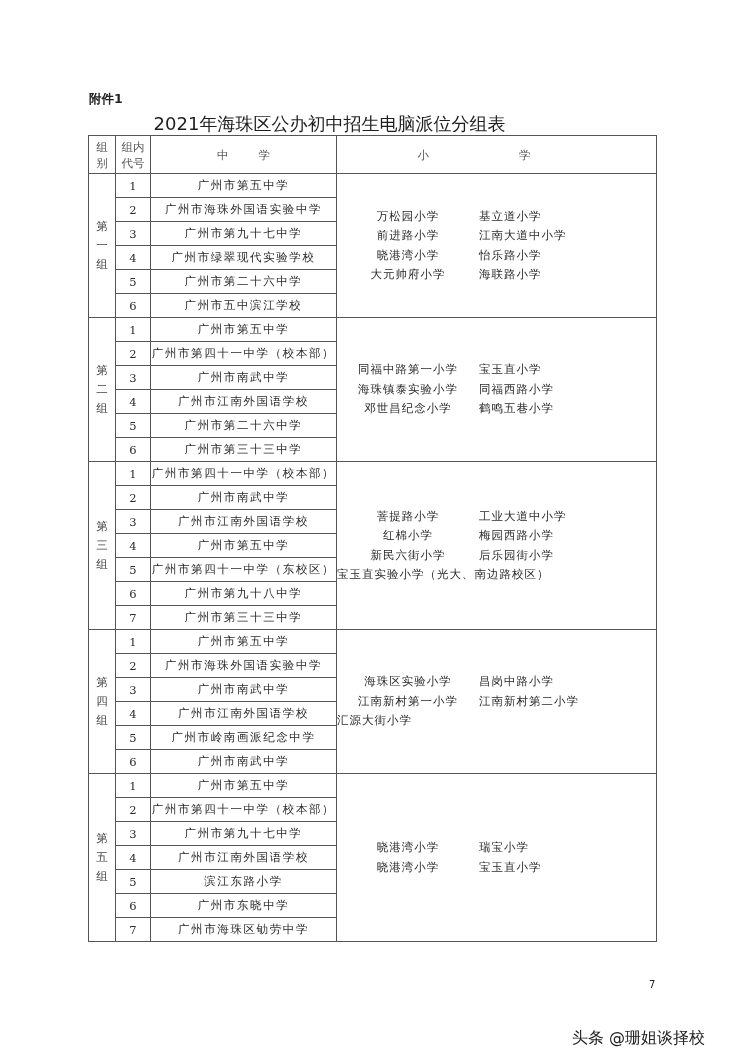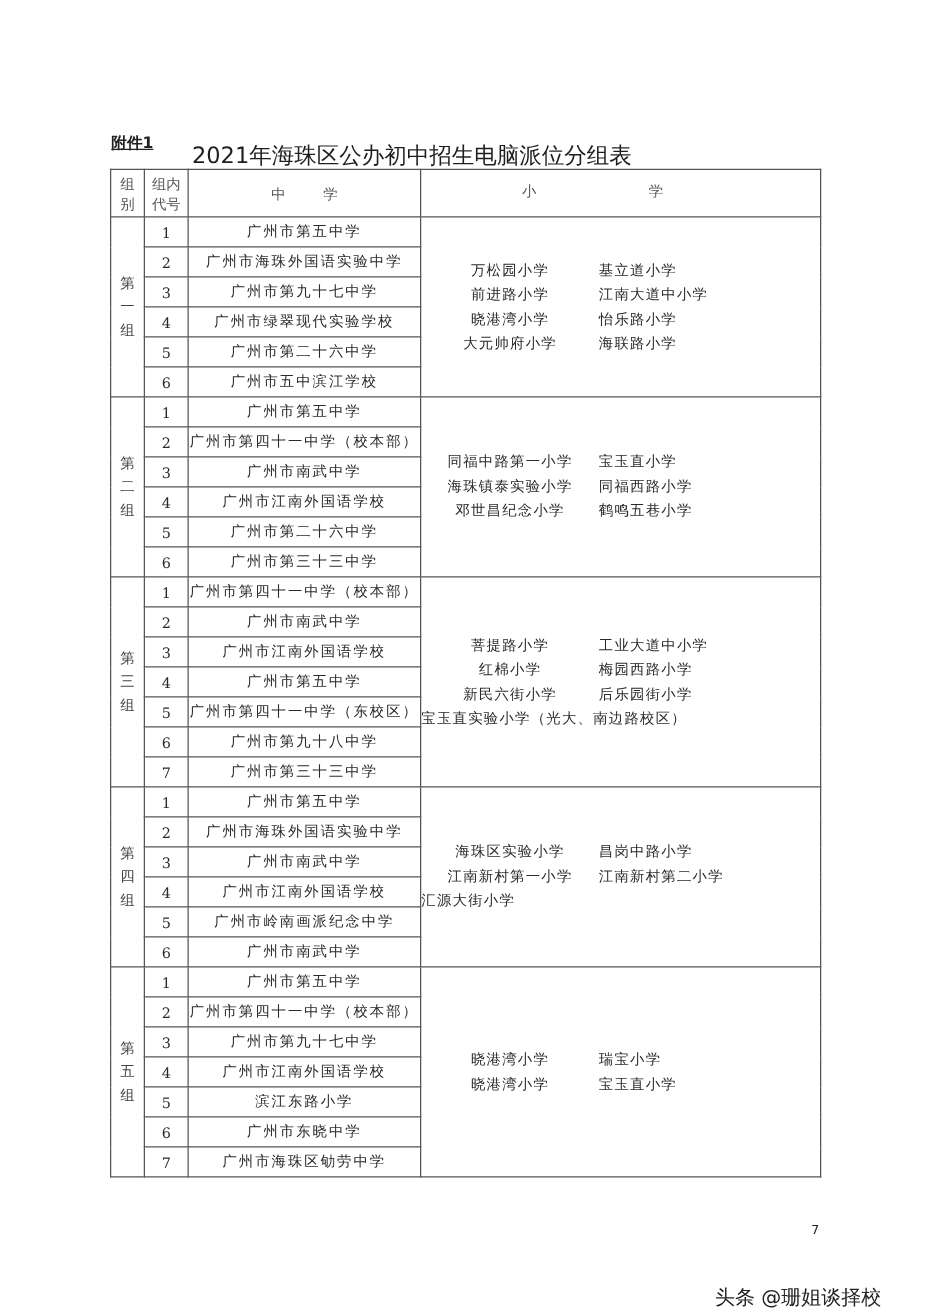--- a/index.html
+++ b/index.html
@@ -1,28 +1,28 @@
 <!DOCTYPE html>
 <html><head>
 <meta charset="utf-8">
 <style>
   html, body { margin: 0; padding: 0; background: #ffffff; }
   body { width: 744px; height: 1052px; position: relative; overflow: hidden;
          font-family: "DejaVu Serif", "Liberation Serif", serif; color: #2a2a2a; }
-  .attach { position: absolute; left: 89px; top: 106px; font-family: "DejaVu Sans", "Liberation Sans", sans-serif;
-            font-size: 12.5px; font-weight: bold; color: #222; text-decoration: underline; }
+  .attach { position: absolute; left: 89px; top: 91px; font-family: "DejaVu Sans", "Liberation Sans", sans-serif;
+            font-size: 12.5px; font-weight: bold; color: #222; }
   .title { position: absolute; left: 0; width: 659px; top: 112px; text-align: center;
            font-family: "DejaVu Sans", "Liberation Sans", sans-serif; font-size: 18px; color: #1e1e1e; }
   table.grid { position: absolute; left: 88px; top: 135px; width: 568px; border-collapse: collapse;
                table-layout: fixed; }
   table.grid td { border: 1px solid #555; padding: 0; font-size: 11.5px; text-align: center; vertical-align: middle; }
   col.c1 { width: 27px; } col.c2 { width: 35px; } col.c3 { width: 186px; } col.c4 { width: 320px; }
   .hdr td { height: 37px; line-height: 16px; font-size: 13px; color: #555; }
   .hdr .mid { letter-spacing: 30px; padding-left: 30px; }
-  .hdr .pri { letter-spacing: 90px; padding-left: 45px; font-family: Liberation Mono, monospace; }
+  .hdr .pri { letter-spacing: 90px; padding-left: 45px; }
   tr.r td { height: 23px; }
   td.num { font-size: 12px; }
   td.ms { font-size: 11px; letter-spacing: 1.6px; white-space: nowrap; }
   td.grp { font-size: 13px; line-height: 19px; color: #444; }
   td.pri-list { text-align: left; padding-left: 6px; font-size: 12.5px; line-height: 19.5px; letter-spacing: 1px; }
   .pr-row { display: flex; }
   .pr-a { width: 142px; white-space: nowrap; }
   .pr-b { white-space: nowrap; }
   .page-num { position: absolute; left: 649px; top: 979px; font-size: 10px; font-family: "DejaVu Sans", sans-serif; color: #222; }
   .wm { position: absolute; left: 572px; top: 1012px; font-size: 16px; font-family: "DejaVu Sans", "Liberation Sans", sans-serif;

